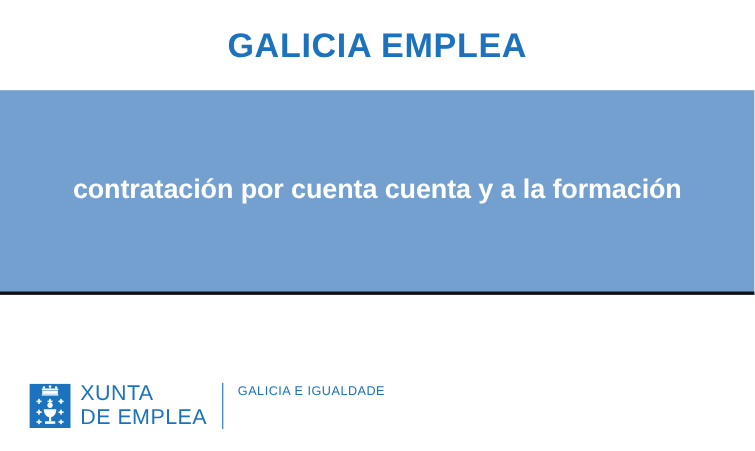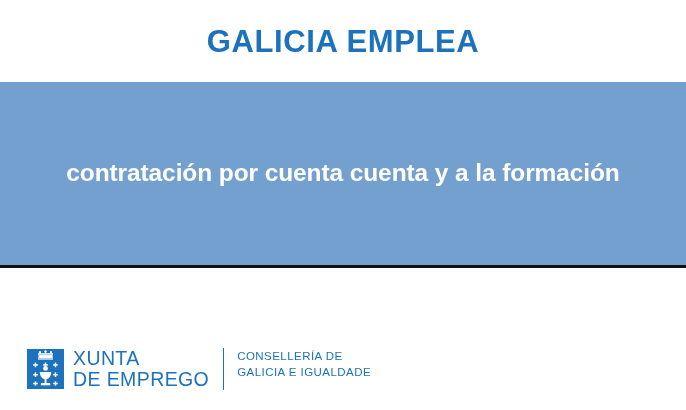--- a/index.html
+++ b/index.html
@@ -182,24 +182,23 @@
           <circle cx="18.5" cy="19.4" r="2.4"></circle>
           <path d="M12.8 23.0 L24.2 23.0 C24.2 27.6 21.6 30.2 18.5 30.2 C15.4 30.2 12.8 27.6 12.8 23.0 Z"></path>
           <rect x="17.6" y="30.0" width="1.9" height="4.0"></rect>
           <rect x="13.9" y="34.0" width="9.3" height="2.3"></rect>
         </g>
       </svg>
     </div>
 
     <div class="xunta-wordmark">
       <div>XUNTA</div>
-      <div>DE EMPREGO</div>
+      <div>DE EMPLEA</div>
     </div>
 
     <div class="xunta-divider"></div>
 
     <div class="conselleria">
-      <div>CONSELLERÍA DE</div>
       <div>GALICIA E IGUALDADE</div>
     </div>
   </div>
 
 </div>
 
 </body></html>

